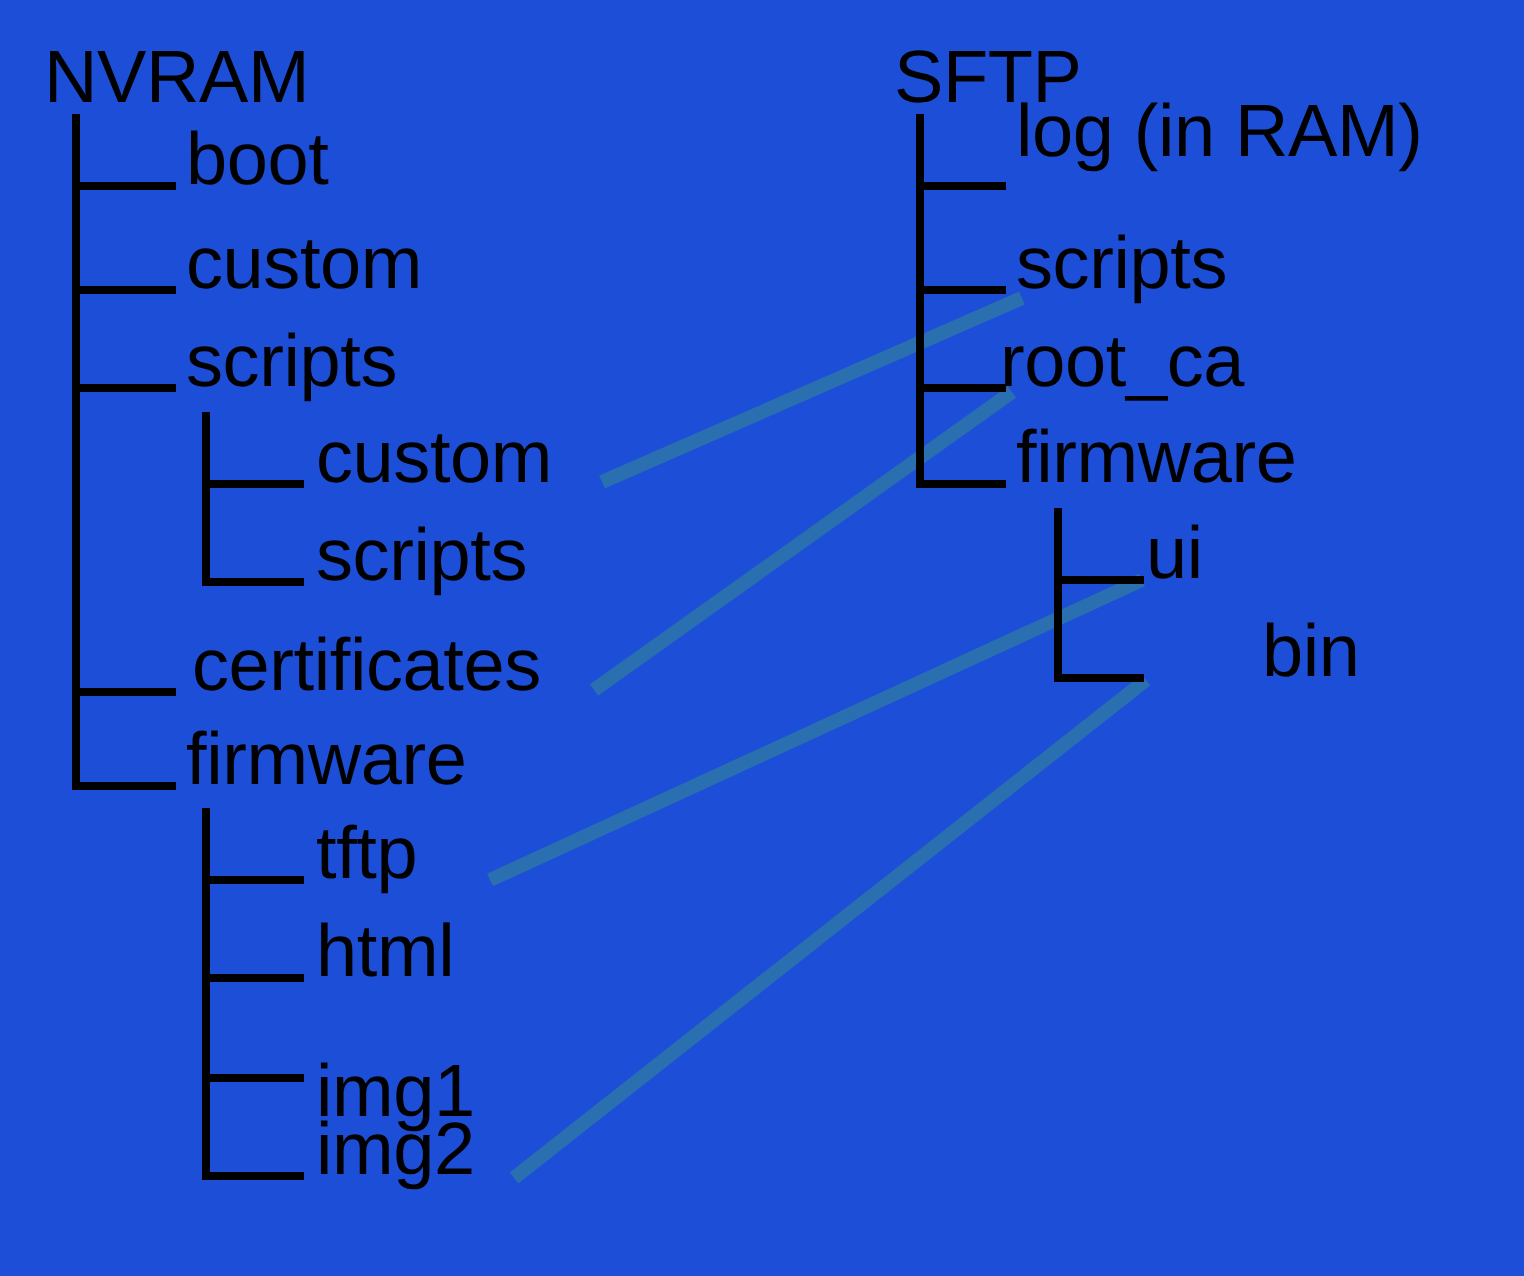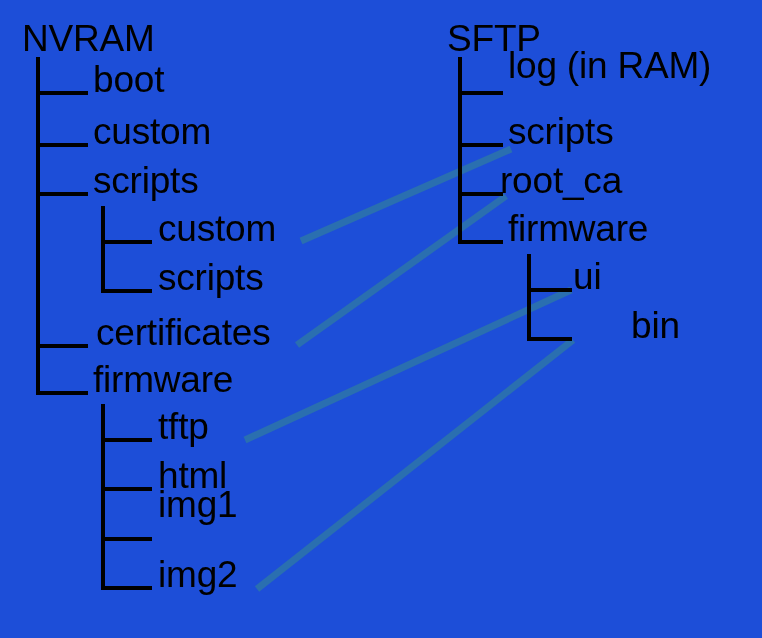--- a/index.html
+++ b/index.html
@@ -85,21 +85,21 @@
       <div class="tree-label" style="left: 158px; top: 259px;">scripts</div>
       <div class="h-line" style="left: 36px; top: 344px; width: 52px; background: rgb(0, 0, 0);"></div>
       <div class="tree-label" style="left: 96px; top: 314px;">certificates</div>
       <div class="h-line" style="left: 36px; top: 391px; width: 52px; background: rgb(0, 0, 0);"></div>
       <div class="tree-label" style="left: 93px; top: 361px;">firmware</div>
       <div class="h-line" style="left: 101px; top: 438px; width: 51px; background: rgb(0, 0, 0);"></div>
       <div class="tree-label" style="left: 158px; top: 408px;">tftp</div>
       <div class="h-line" style="left: 101px; top: 487px; width: 51px; background: rgb(0, 0, 0);"></div>
       <div class="tree-label" style="left: 158px; top: 457px;">html</div>
       <div class="h-line" style="left: 101px; top: 537px; width: 51px; background: rgb(0, 0, 0);"></div>
-      <div class="tree-label" style="left: 158px; top: 486px;">img1</div>
+      <div class="tree-label" style="left: 158px; top: 527px;">img1</div>
       <div class="h-line" style="left: 101px; top: 586px; width: 51px; background: rgb(0, 0, 0);"></div>
       <div class="tree-label" style="left: 158px; top: 556px;">img2</div>
       <div class="tree-root-label" style="left: 447px; top: 20px;">SFTP</div>
       <div class="v-line" style="left: 458px; top: 57px; height: 185px; background: rgb(0, 0, 0);"></div>
       <div class="v-line" style="left: 527px; top: 254px; height: 85px; background: rgb(0, 0, 0);"></div>
       <div class="h-line" style="left: 458px; top: 91px; width: 45px; background: rgb(0, 0, 0);"></div>
       <div class="tree-label" style="left: 508px; top: 47px;">log (in RAM)</div>
       <div class="h-line" style="left: 458px; top: 143px; width: 45px; background: rgb(0, 0, 0);"></div>
       <div class="tree-label" style="left: 508px; top: 113px;">scripts</div>
       <div class="h-line" style="left: 458px; top: 192px; width: 45px; background: rgb(0, 0, 0);"></div>

